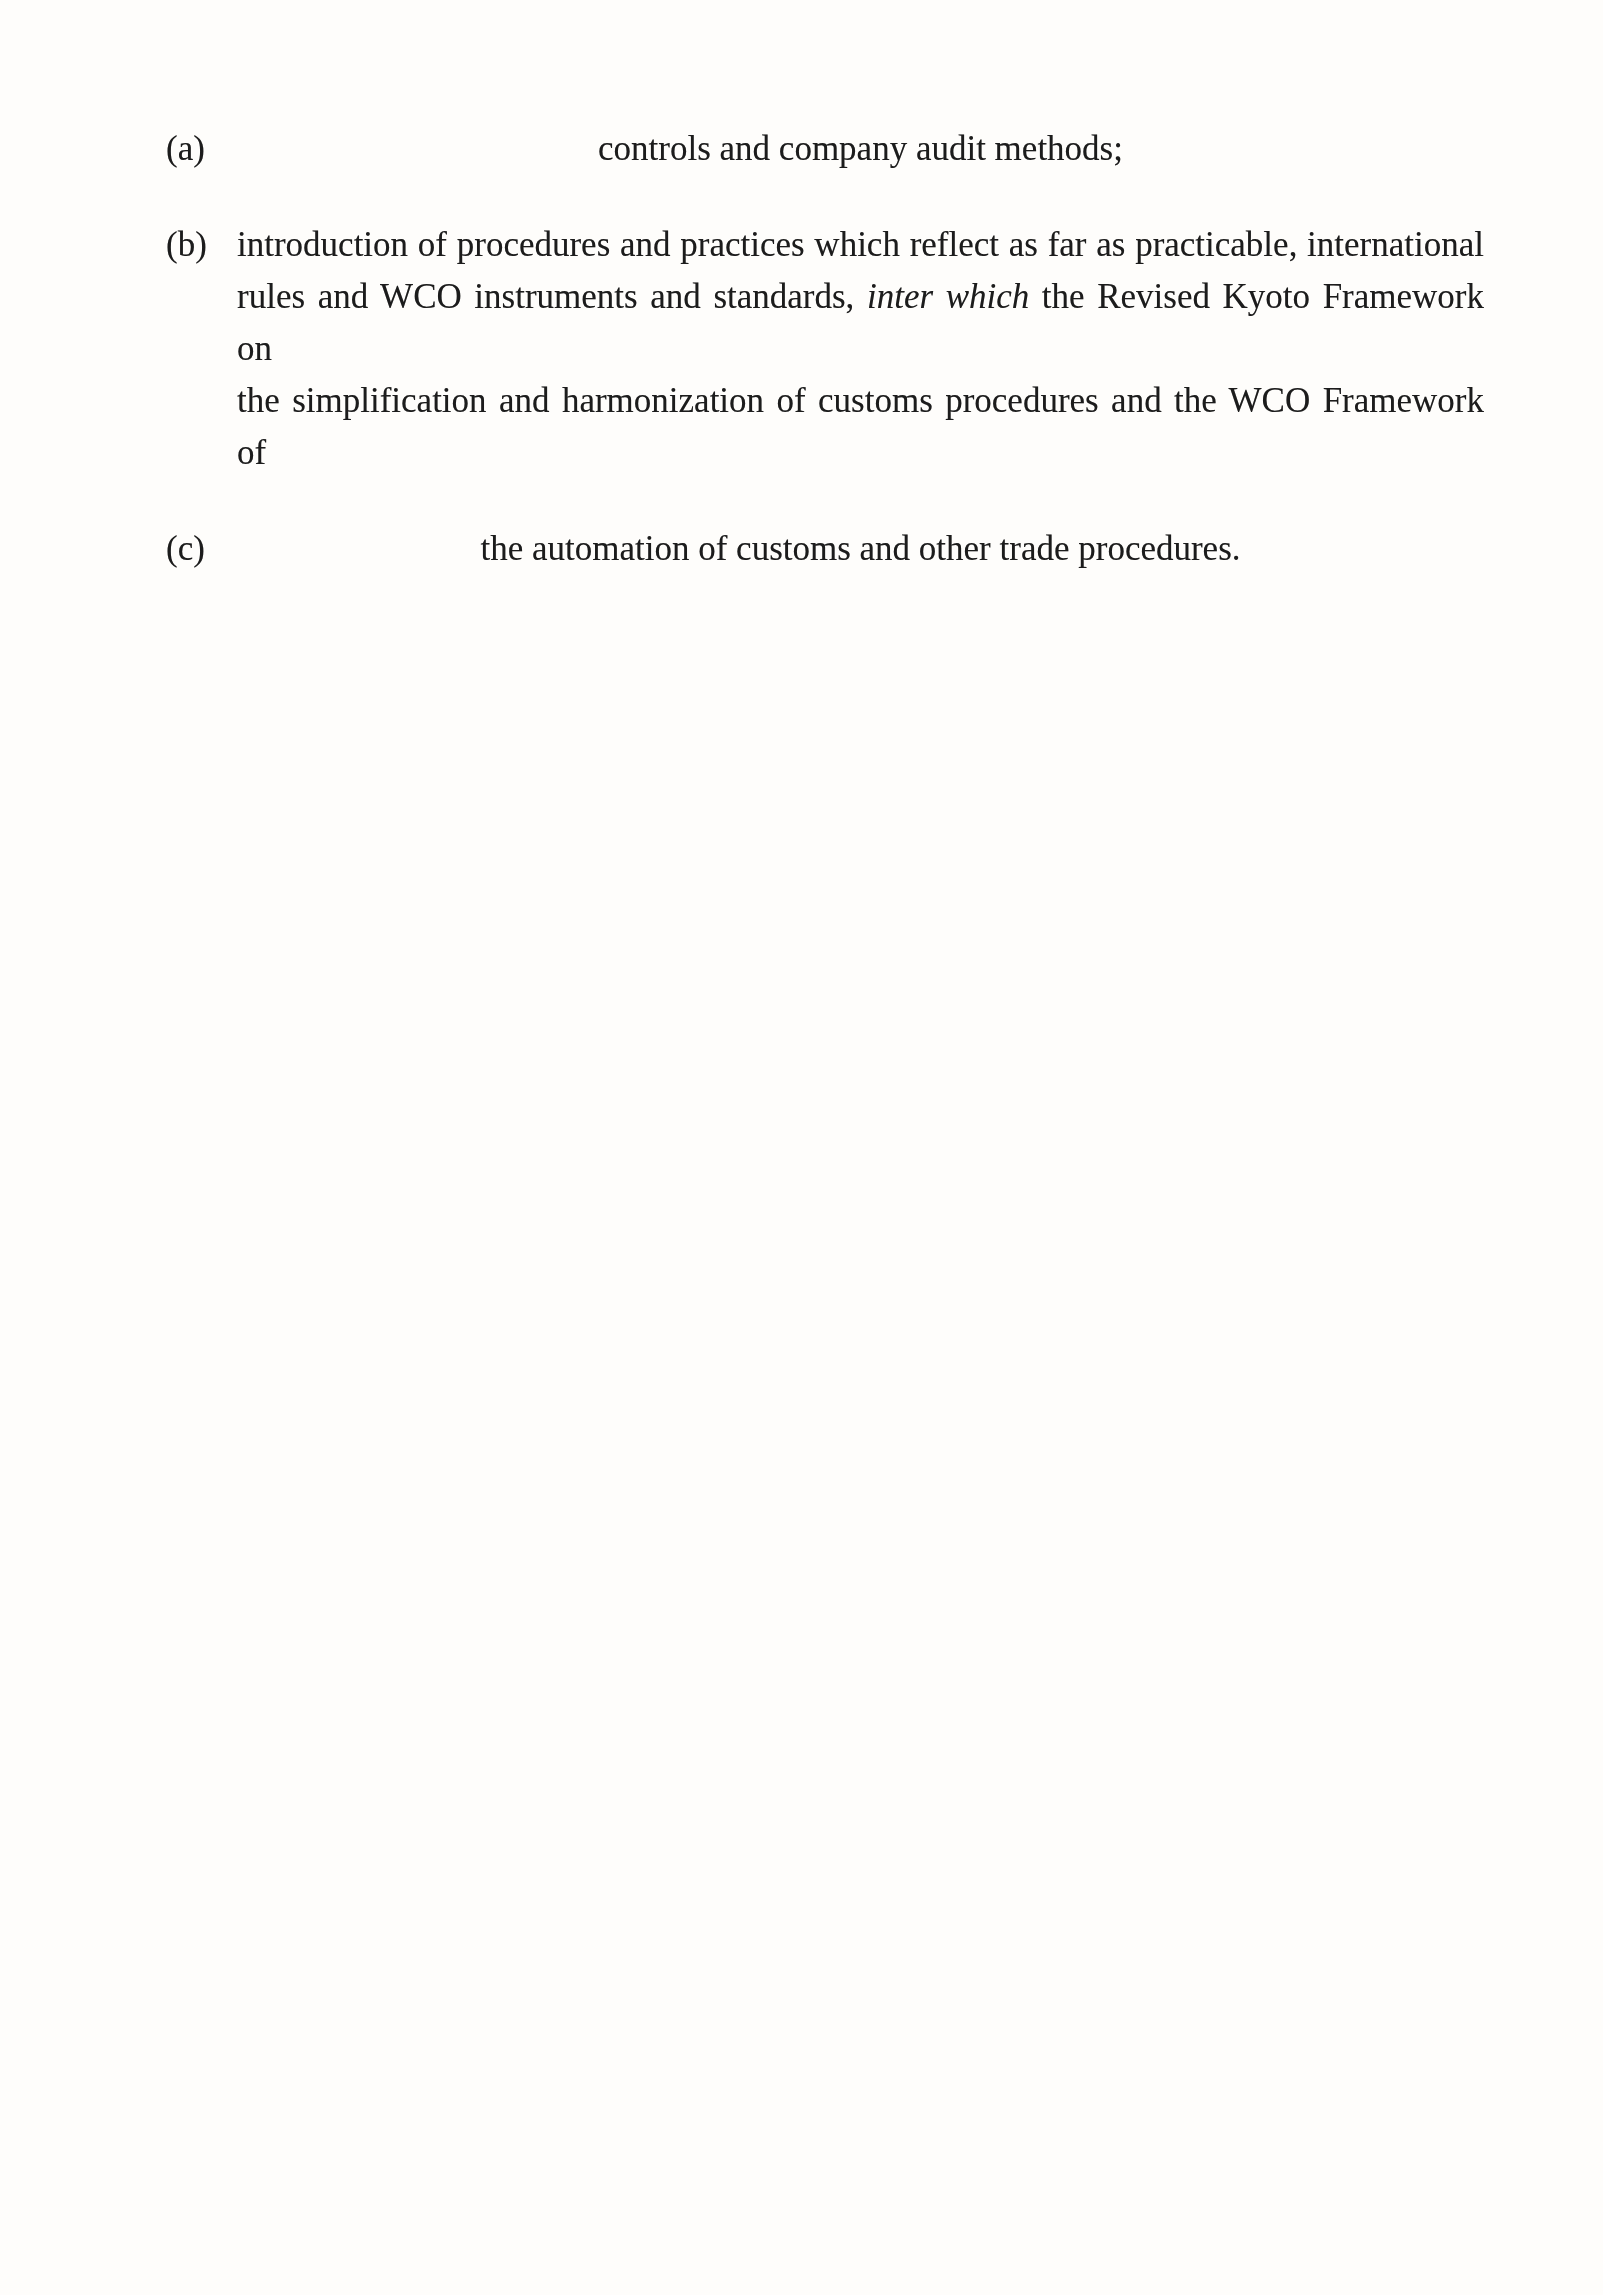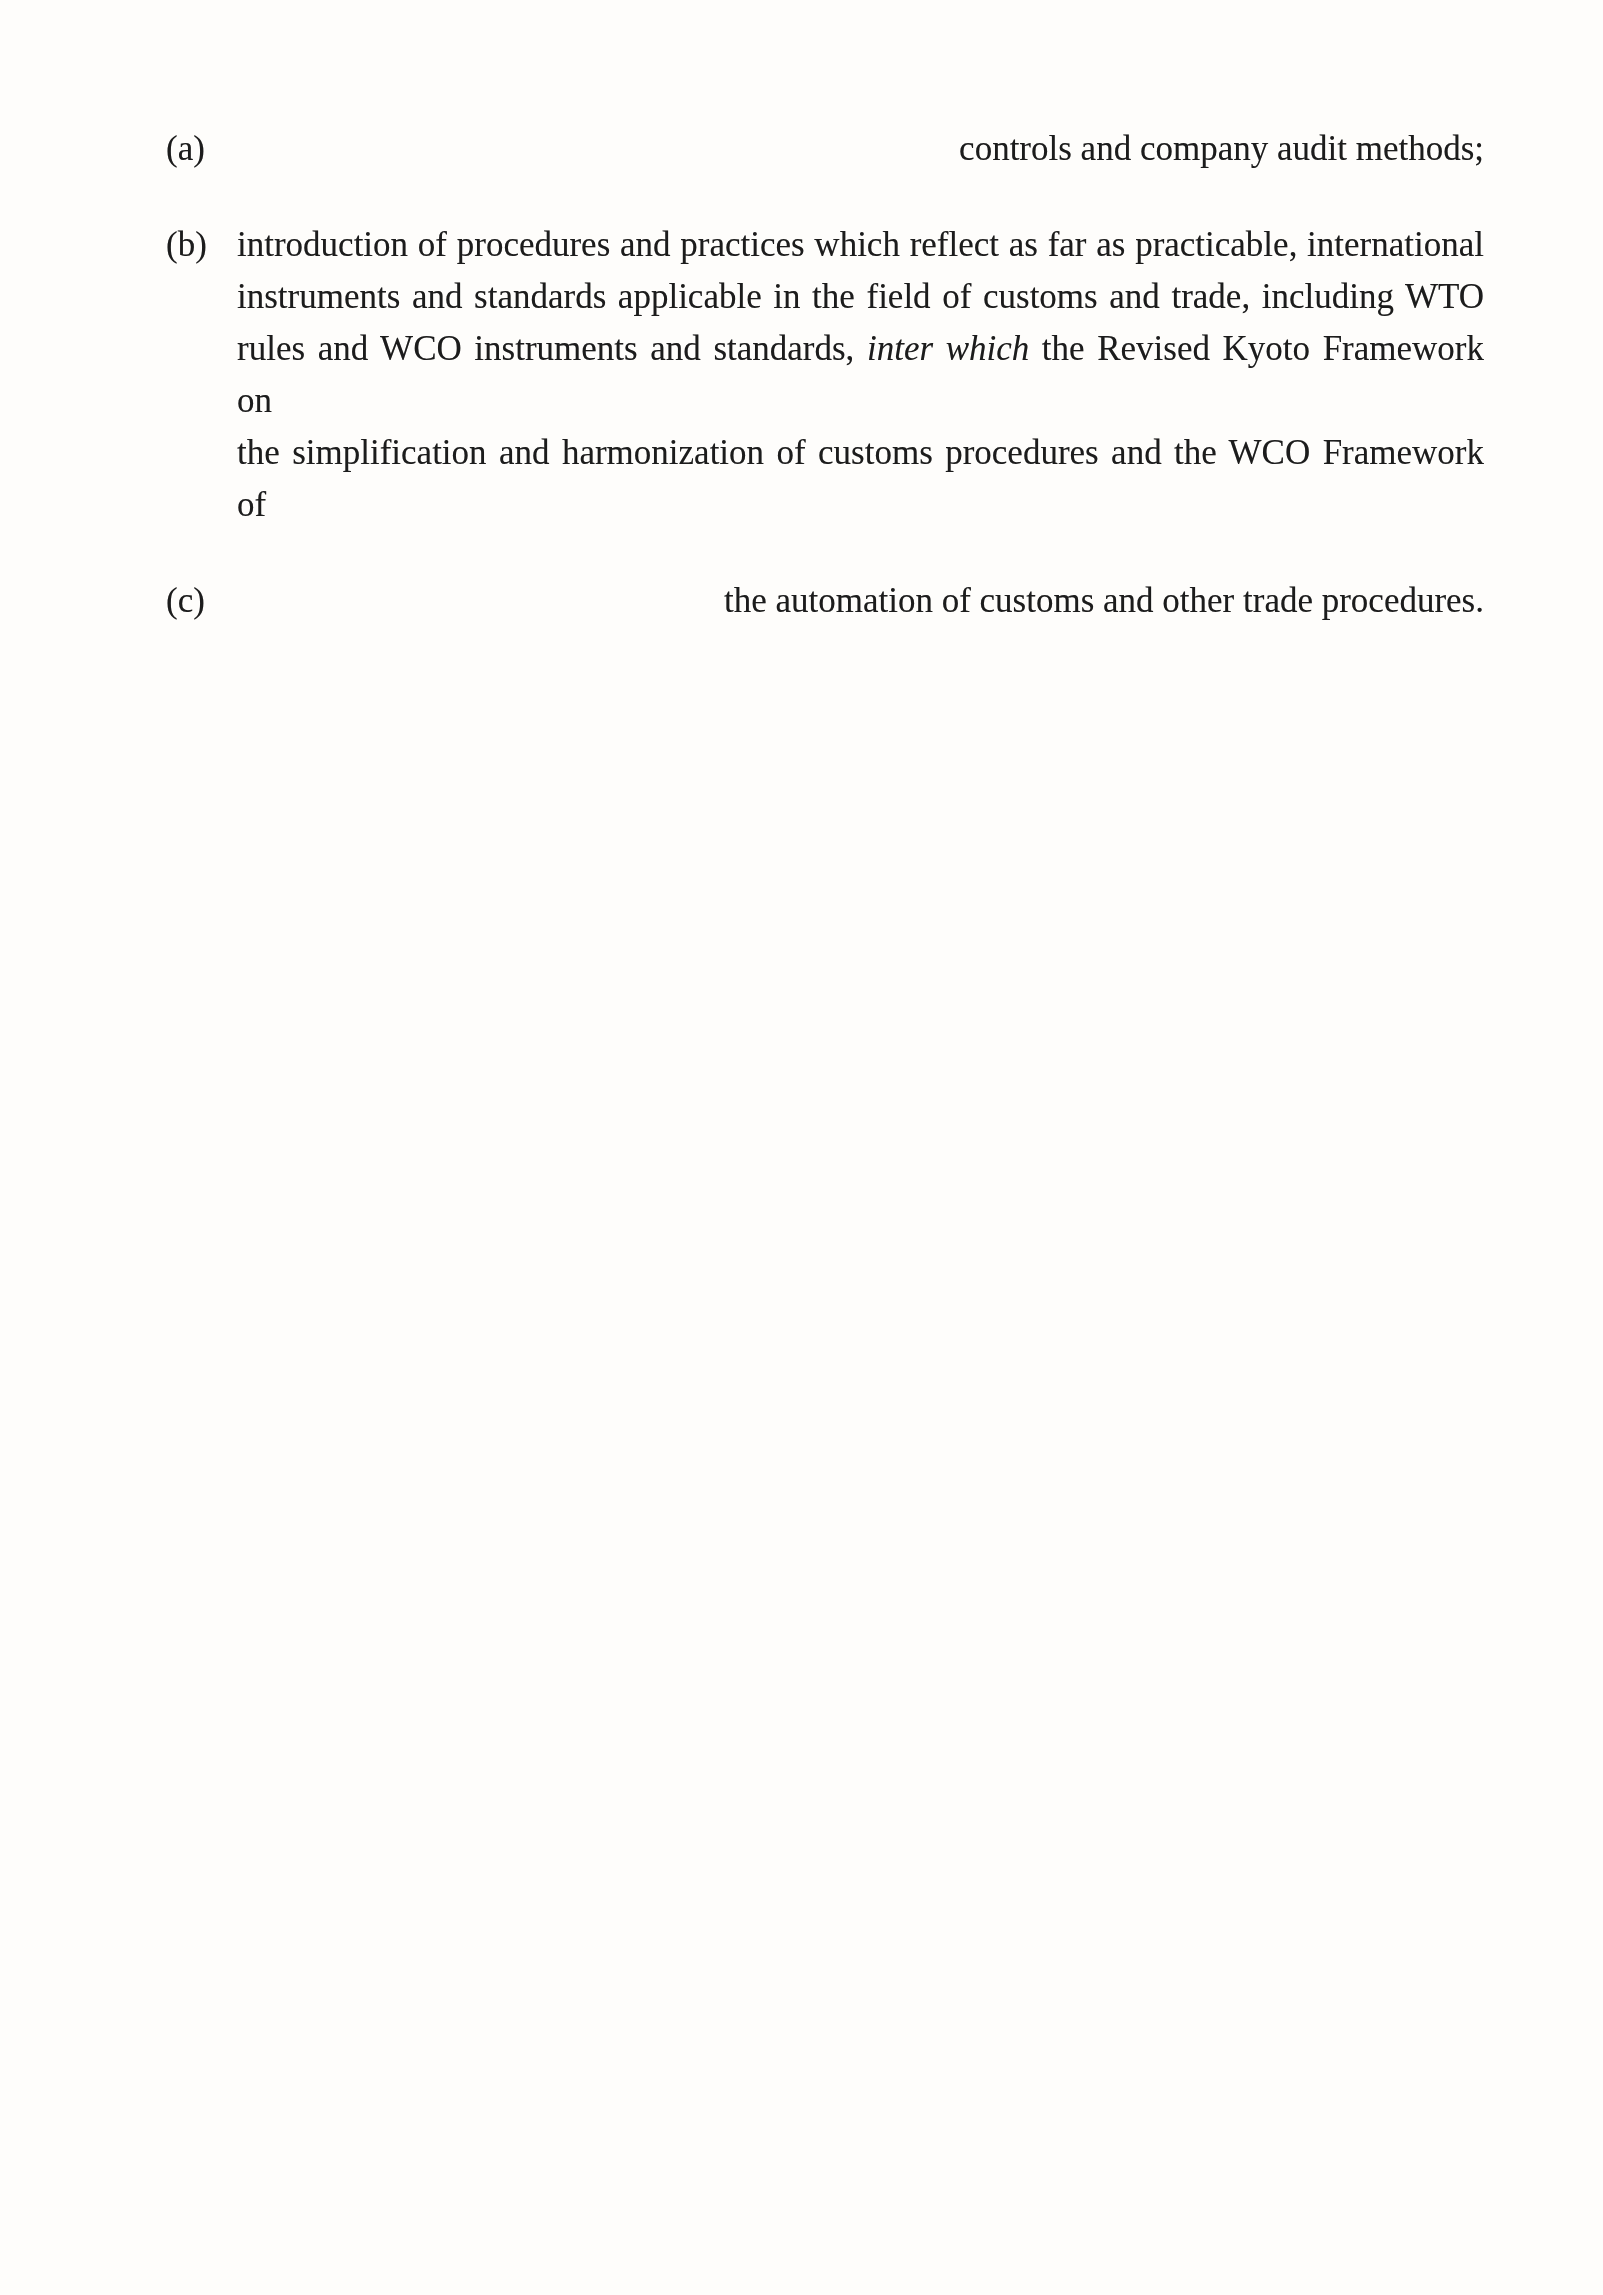--- a/index.html
+++ b/index.html
@@ -36,21 +36,21 @@
     text-shadow: 0 0 0.6px rgba(30,30,30,0.35);
   }
   .item:last-child {
     margin-bottom: 0;
   }
   .item-label {
     text-align: left;
   }
   .line {
     display: block;
-    text-align: right;
+    text-align: center;
   }
   .line.j {
     text-align: justify;
     text-align-last: justify;
   }
   .seg-italic {
     font-style: italic;
   }
   .seg-green {
     color: var(--accent-green, #1e8e6c);
@@ -64,21 +64,20 @@
       <div class="item">
         <span class="item-label">(a)</span>
         <span class="item-body">
           <span class="line"><span>controls and company audit methods;</span></span>
         </span>
       </div>
       <div class="item">
         <span class="item-label">(b)</span>
         <span class="item-body">
           <span class="line j"><span>introduction of procedures and practices which reflect as far as practicable, international</span></span>
-          <span class="line j"><span>instruments and standards applicable in the field of customs and trade, including WTO</span></span>
           <span class="line j"><span>rules and WCO instruments and standards, </span><span class="seg-italic">inter which</span><span> the Revised Kyoto Framework on</span></span>
           <span class="line j"><span>the simplification and harmonization of customs procedures and the WCO Framework of</span></span>
         </span>
       </div>
       <div class="item">
         <span class="item-label">(c)</span>
         <span class="item-body">
           <span class="line"><span>the automation of customs and other trade procedures.</span></span>
         </span>
       </div>

